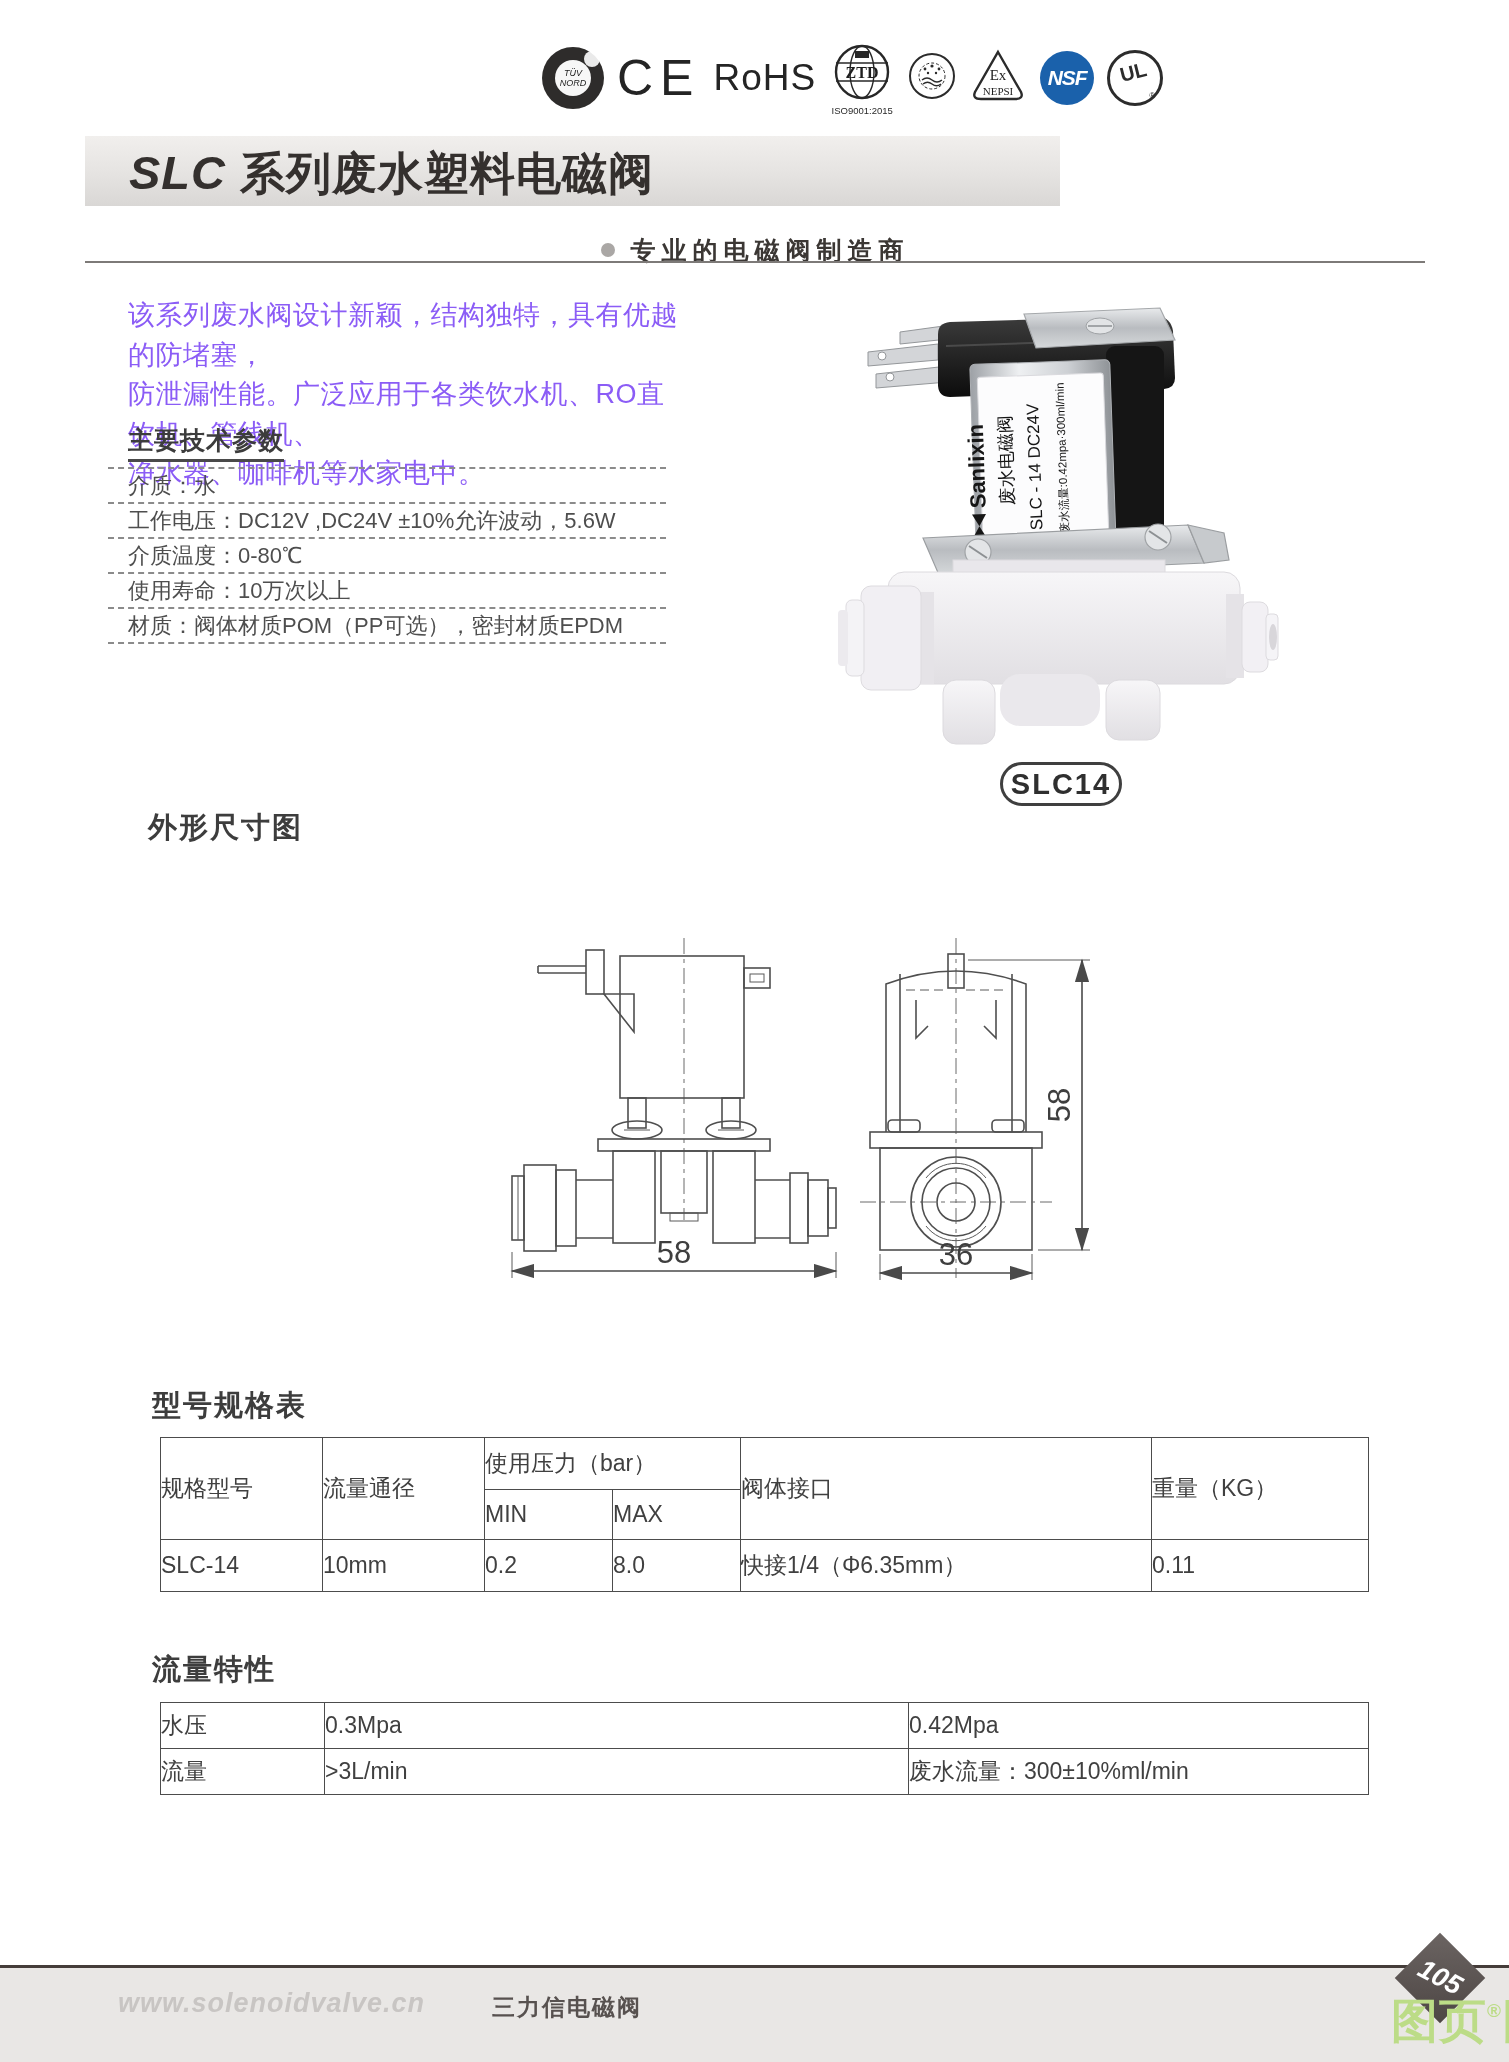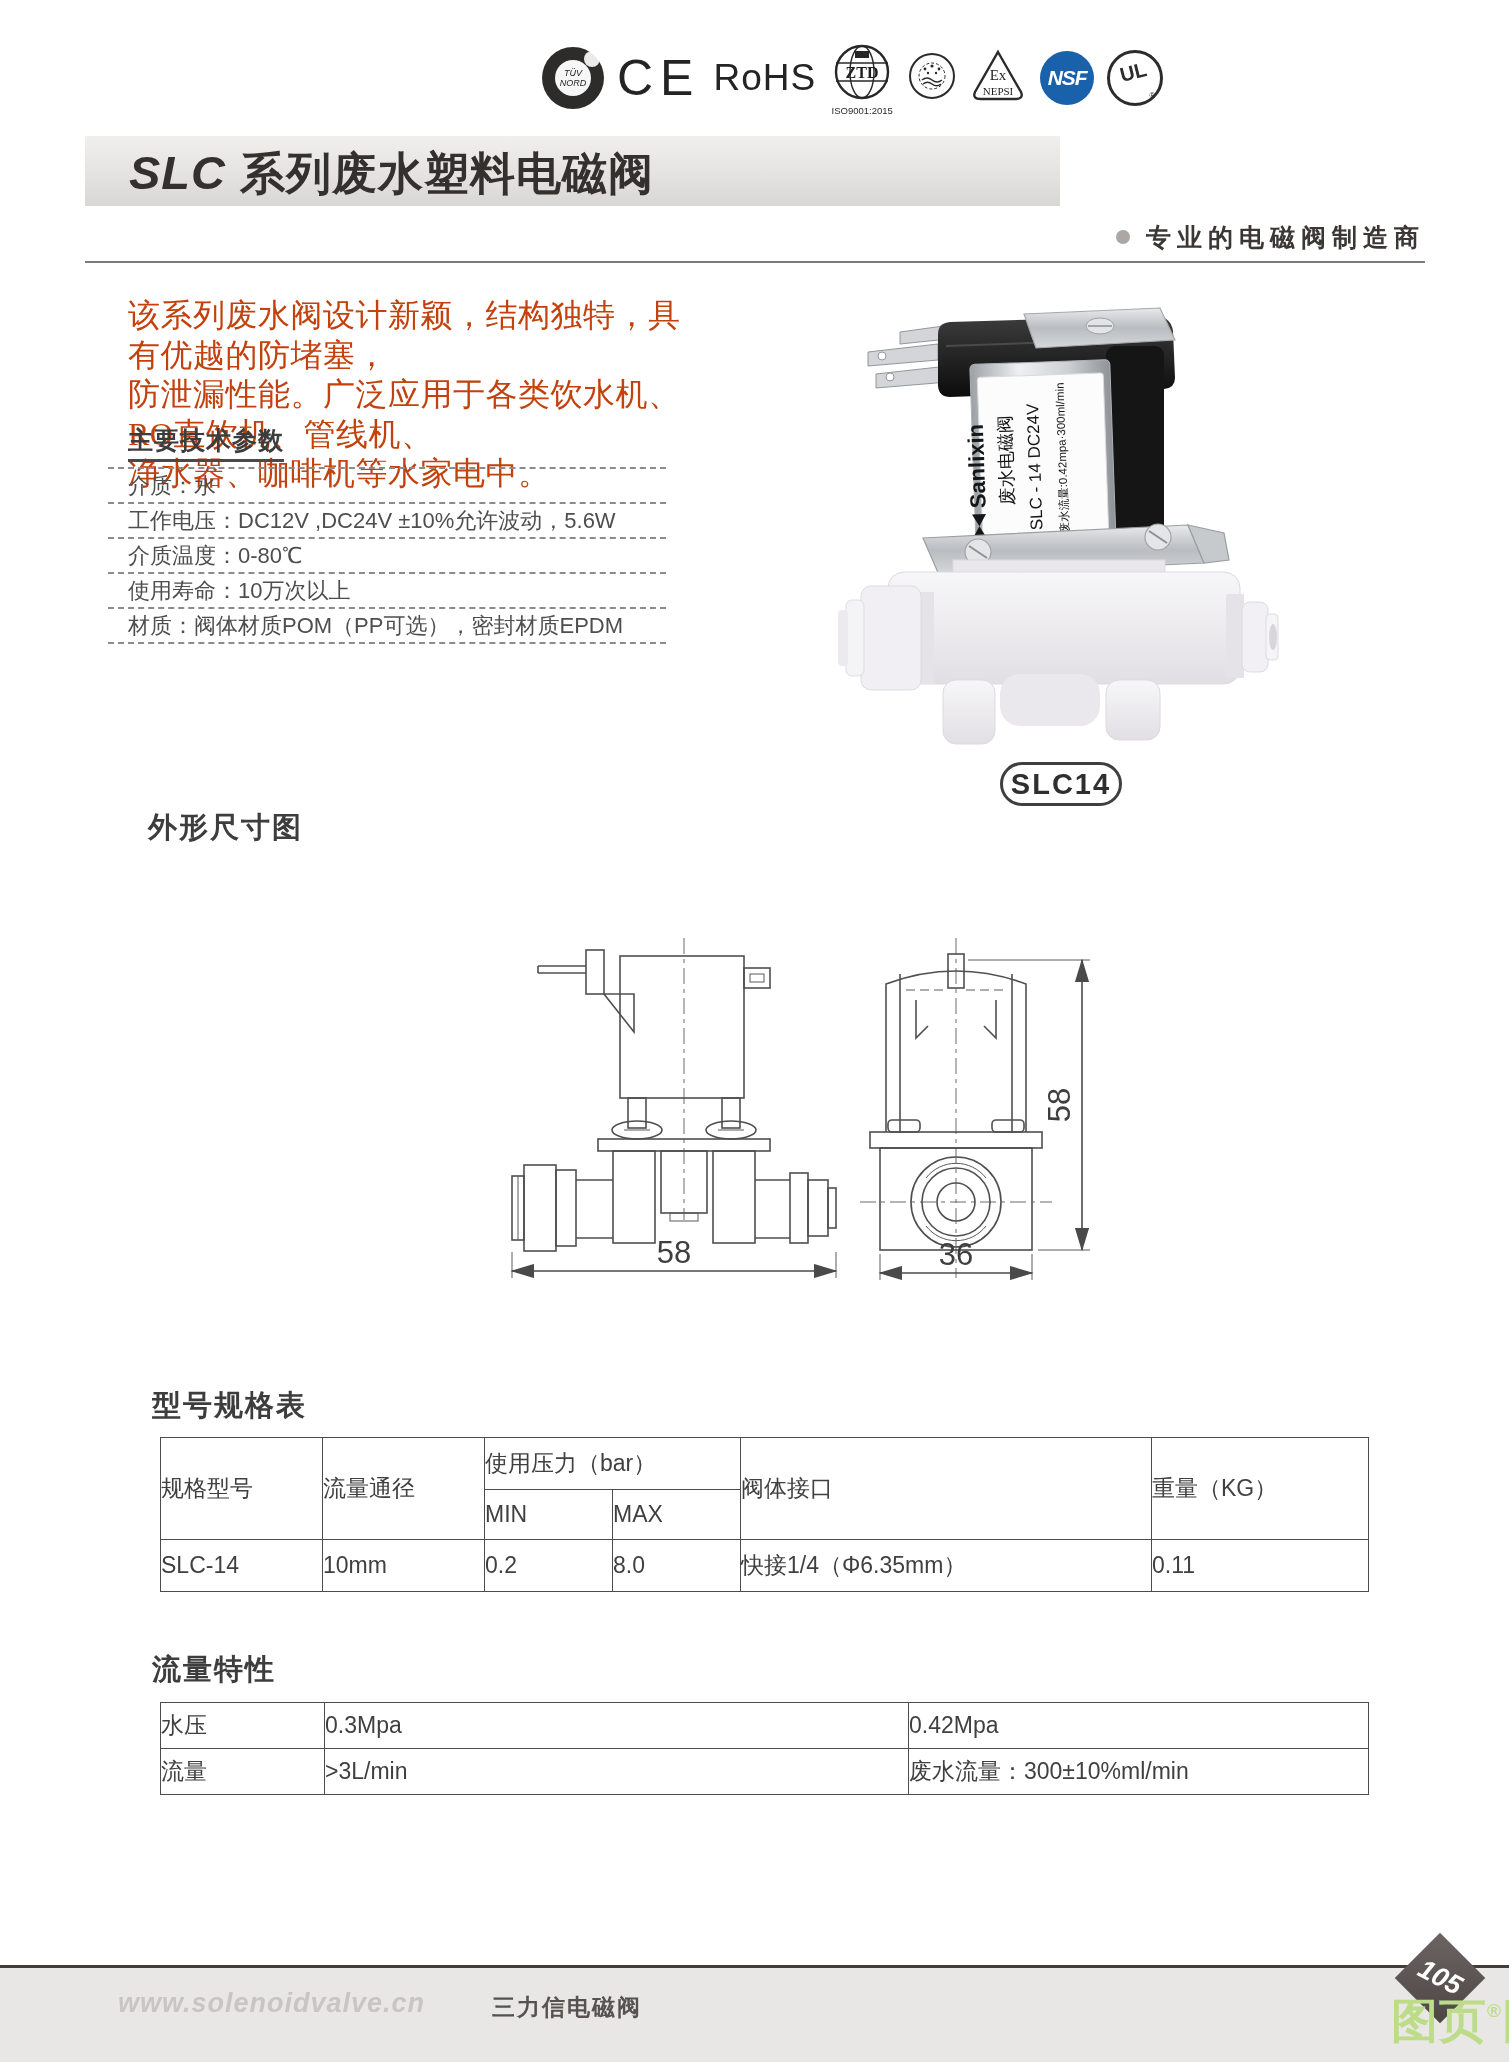--- a/index.html
+++ b/index.html
@@ -23,27 +23,27 @@
   .ul-badge span{position:absolute;left:10px;top:8px;font-size:20px;font-weight:bold;color:#2c2c2c;transform:rotate(-14deg);}
   .ul-badge i{position:absolute;right:5px;bottom:3px;font-size:8px;font-style:normal;color:#2c2c2c;}
 
   
   .title-bar{position:absolute;left:85px;top:136px;width:975px;height:70px;
      background:linear-gradient(180deg,#f1efed 0%,#e5e3e1 55%,#d9d7d5 100%);}
   .title-text{position:absolute;left:44px;top:8px;white-space:nowrap;color:#34302e;}
   .title-en{font-size:47px;font-weight:bold;font-style:italic;letter-spacing:1px;}
   .title-zh{font-size:45px;font-weight:bold;margin-left:14px;letter-spacing:1px;}
 
-  .tagline{position:absolute;left:85px;top:221px;width:1340px;text-align:right;
+  .tagline{position:absolute;left:85px;top:234px;width:1340px;text-align:center;
      font-size:25px;font-weight:bold;color:#3b3734;letter-spacing:6px;white-space:nowrap;}
   .tagline .dot{display:inline-block;width:14px;height:14px;border-radius:50%;background:#aaa7a5;margin-right:16px;vertical-align:2px;}
   .top-rule{position:absolute;left:85px;top:261px;width:1340px;height:2px;background:#7d7a78;}
 
   
-  .intro{position:absolute;left:128px;top:296px;width:560px;font-size:32px;line-height:39.5px;color:#c2410c;letter-spacing:.5px;font-family:Liberation Serif, serif;}
+  .intro{position:absolute;left:128px;top:296px;width:560px;font-size:27px;line-height:39.5px;color:#8b5cf6;letter-spacing:.5px;}
 
   
   .params{position:absolute;left:108px;top:424px;width:558px;}
   .params-head-row{padding:0 0 5px 20px;border-bottom:2px dashed #8b8b8b;}
   .params-head{display:inline-block;font-size:25px;font-weight:bold;color:#3c3c3c;border-bottom:3px solid #4a4a4a;padding-bottom:2px;letter-spacing:1px;}
   .param-item{height:33px;line-height:33px;padding-left:20px;border-bottom:2px dashed #8b8b8b;font-size:22px;color:#4e4e4e;white-space:nowrap;}
 
   
   .photo{position:absolute;left:828px;top:276px;}
   .model-badge{position:absolute;left:1000px;top:762px;width:116px;height:38px;border:3px solid #3f3f3f;border-radius:22px;

